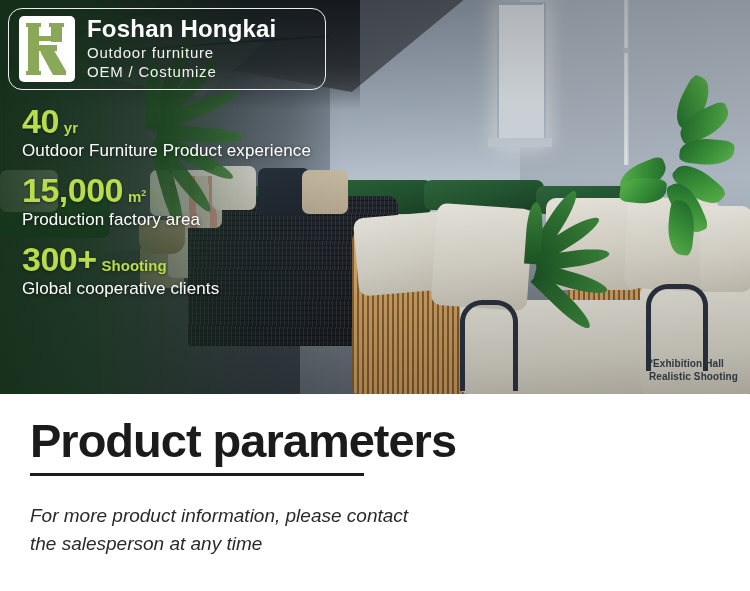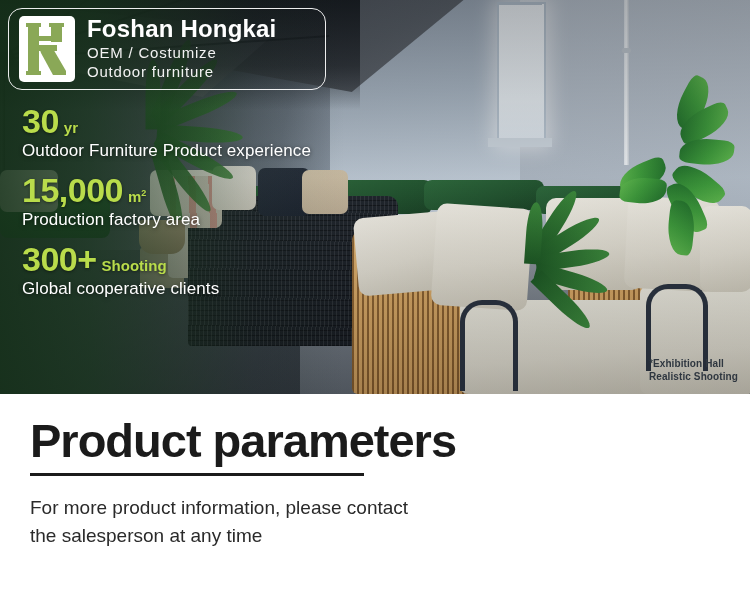--- a/index.html
+++ b/index.html
@@ -416,25 +416,26 @@
     line-height: 1.05;
     margin: 0;
   }
   .title-rule {
     width: 334px;
     height: 3px;
     background: #1b1b1b;
     margin: 8px 0 0 0;
   }
   .section-sub {
-    margin-top: 18px;
+    margin-top: 26px;
     font-size: 19px;
     color: #2a2a2a;
     line-height: 1.45;
     max-width: 430px;
+    font-style: italic;
   }
 </style>
 </head>
 <body>
 
 <div id="page">
 
   <div class="hero">
 
     <div class="photo">
@@ -546,30 +547,30 @@
           <rect x="0" y="48" width="15" height="4" fill="#8aa857"></rect>
           <rect x="13" y="13" width="16" height="5" fill="#8aa857"></rect>
           <rect x="25" y="2" width="11" height="17" fill="#8aa857"></rect>
           <rect x="23" y="0" width="15" height="4" fill="#8aa857"></rect>
           <path d="M13 24 L26 24 L40 48 L40 52 L27 52 L15 30 Z" fill="#8aa857"></path>
           <rect x="13" y="22" width="18" height="6" fill="#8aa857"></rect>
         </svg>
       </div>
       <div class="logo-text">
         <div class="logo-name">Foshan Hongkai</div>
+        <div class="logo-sub">Outdoor furniture</div>
         <div class="logo-sub">OEM / Costumize</div>
-        <div class="logo-sub">Outdoor furniture</div>
       </div>
     </div>
 
     <div class="stats">
 
       <div class="stat">
         <div class="stat-top">
-          <span class="stat-num">30</span>
+          <span class="stat-num">40</span>
           <span class="stat-unit"><span>yr</span></span>
         </div>
         <div class="stat-desc">Outdoor Furniture Product experience</div>
       </div>
 
       <div class="stat">
         <div class="stat-top">
           <span class="stat-num">15,000</span>
           <span class="stat-unit"><span>m</span><sup>2</sup></span>
         </div>

